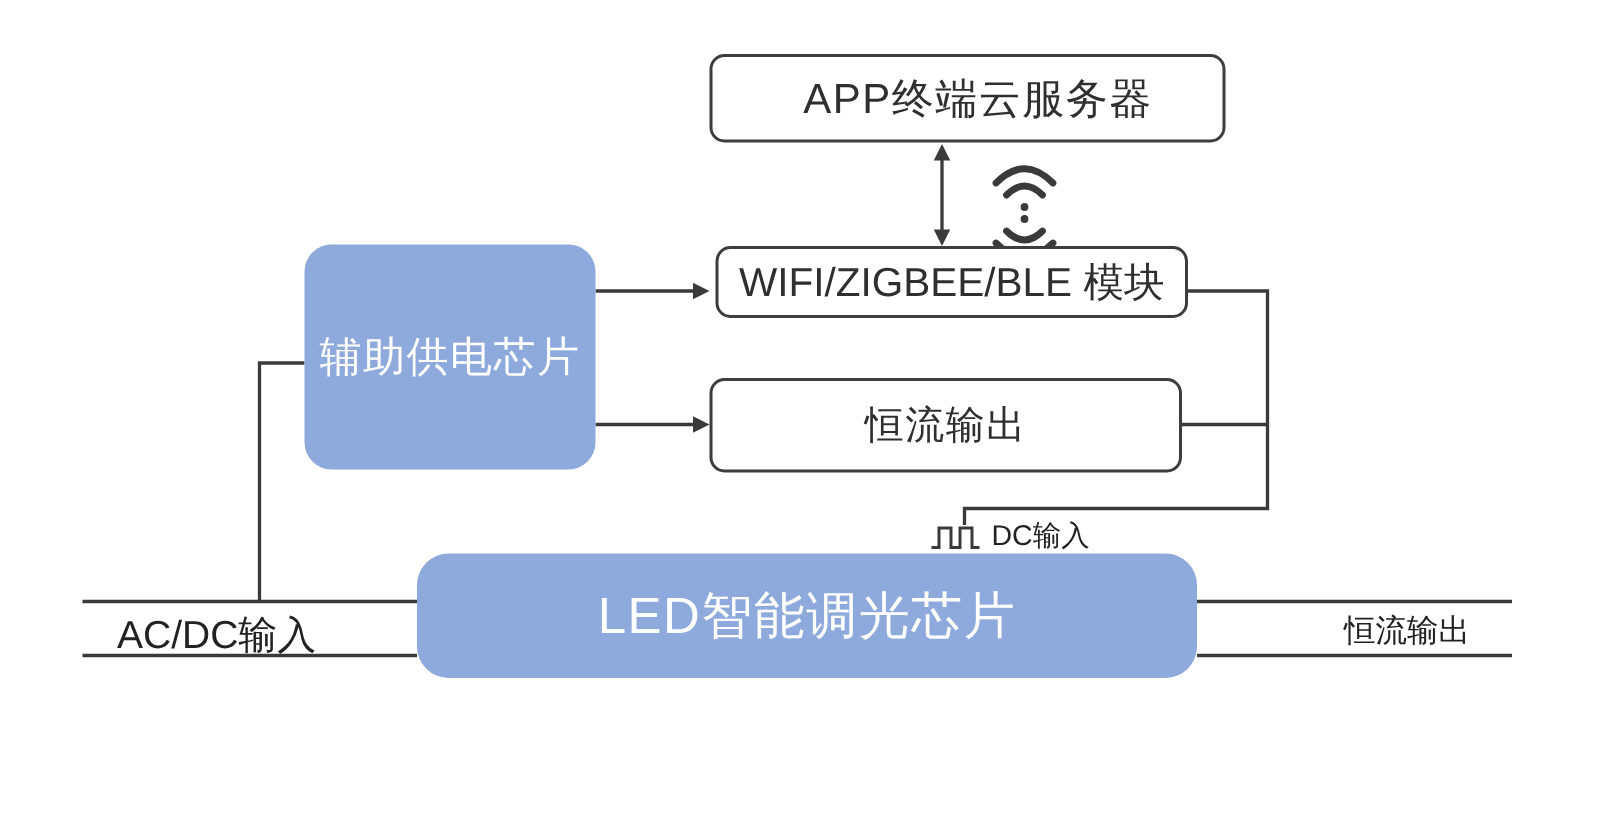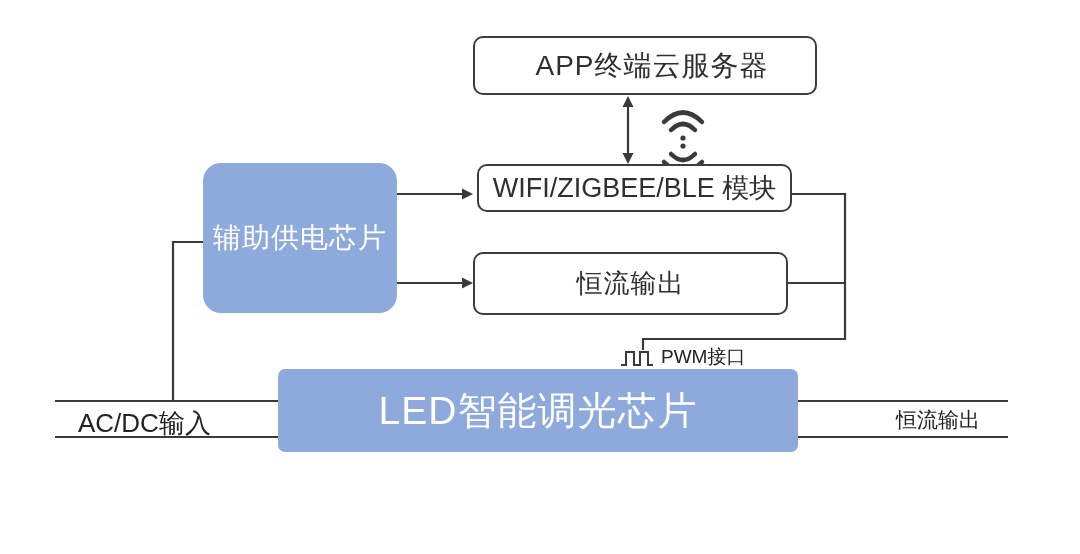--- a/index.html
+++ b/index.html
@@ -68,21 +68,21 @@
   }
   .wire-label {
     position: absolute;
     color: #222;
     white-space: nowrap;
   }
   #app-box    { left: 473px; top: 36px;  width: 344px; height: 59px; font-size: 28px; padding-left: 14px; }
   #wifi-box   { left: 477px; top: 164px; width: 315px; height: 48px; font-size: 27px; letter-spacing: 0; }
   #sensor-box { left: 473px; top: 252px; width: 315px; height: 63px; font-size: 26px; }
   #aux-box    { left: 203px; top: 163px; width: 194px; height: 150px; border-radius: 18px; font-size: 28px; }
-  #led-box    { left: 278px; top: 369px; width: 520px; height: 83px;  border-radius: 7px; font-size: 39px; }
+  #led-box    { left: 278px; top: 369px; width: 520px; height: 83px;  border-radius: 21px; font-size: 34px; }
   #acdc-label { left: 78px;  top: 406px; font-size: 26px; }
   #cc-label   { left: 870px; top: 406px; font-size: 21px; margin-left: 26px; }
   #pwm-label  { left: 661px; top: 344px; font-size: 19px; }
 </style>
 </head>
 <body>
 
 <div class="canvas">
 
   <svg class="wires" viewBox="0 0 1080 554" xmlns="http://www.w3.org/2000/svg">
@@ -153,15 +153,15 @@
   </div>
 
   <div id="led-box" class="node blue">
     <span>LED智能调光芯片</span>
   </div>
 
   <div id="acdc-label" class="wire-label">AC/DC输入</div>
 
   <div id="cc-label" class="wire-label">恒流输出</div>
 
-  <div id="pwm-label" class="wire-label">PWM接口</div>
+  <div id="pwm-label" class="wire-label">DC输入</div>
 
 </div>
 
 </body></html>

